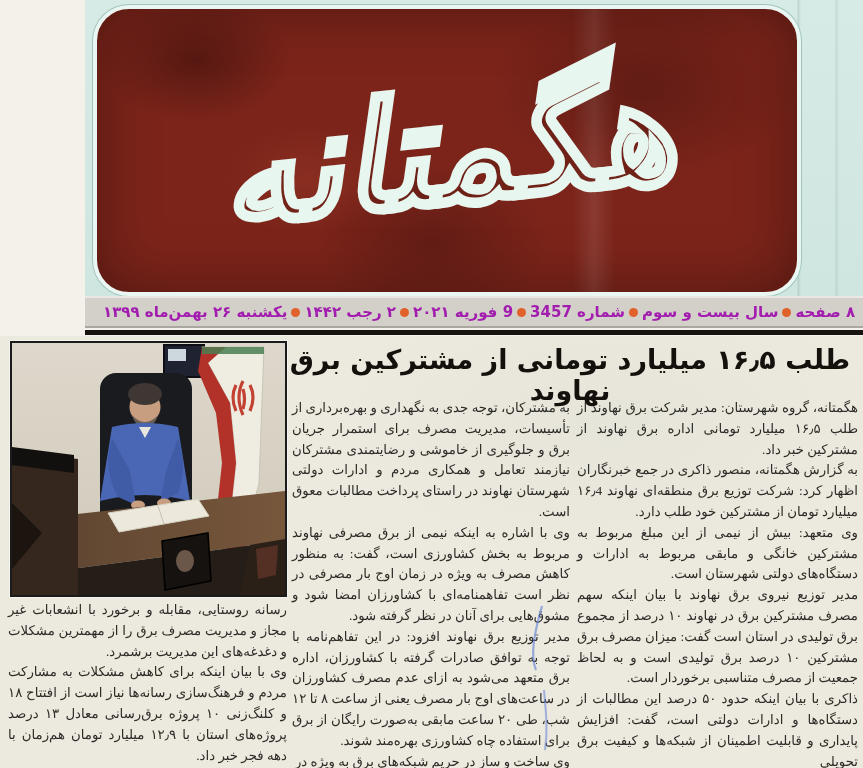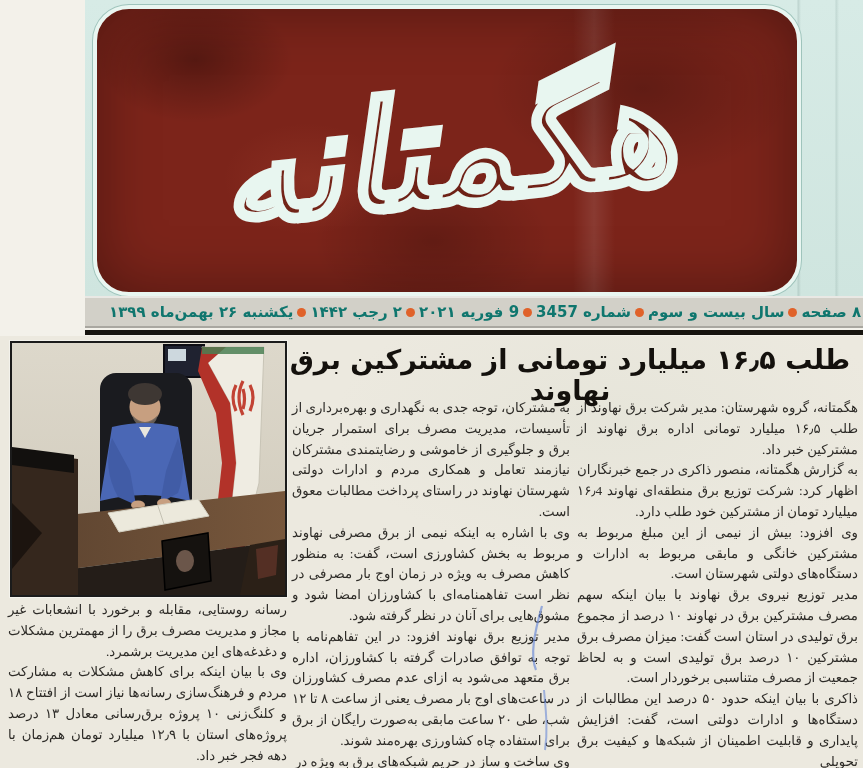--- a/index.html
+++ b/index.html
@@ -44,23 +44,23 @@
     text-shadow:0 0 3px rgba(40,5,0,.35);
     user-select:none;
   }
 
   
   .dateline{
     position:absolute;left:85px;top:296px;width:778px;height:32px;
     background:#d2d0c8;
     box-shadow:inset 0 2px 0 rgba(255,255,255,.5), inset 0 -2px 0 rgba(120,118,110,.45);
     display:flex;align-items:center;justify-content:space-between;
-    padding:0 24px;box-sizing:border-box;
+    padding:0 18px;box-sizing:border-box;
     direction:ltr;
-    font-size:15px;font-weight:bold;color:#0f766e;
+    font-size:15px;font-weight:bold;color:#a21caf;
     white-space:nowrap;
   }
   .dl-item{direction:rtl;unicode-bidi:isolate;}
   .dot{width:9px;height:9px;border-radius:50%;background:#e0622a;flex:0 0 auto;margin:0 4px;}
 
   .heavy-rule{
     position:absolute;left:85px;top:330px;width:778px;height:5px;background:#17140f;
   }
 
   
@@ -193,21 +193,21 @@
         <g>
           <polygon points="238,202 273,196 273,252 228,252" fill="#2b2017"></polygon>
           <polygon points="244,206 266,202 264,232 246,236" fill="#5f3328" opacity=".8"></polygon>
         </g>
       </svg>
     </div>
 
     <div class="col col-right">
       <p>هگمتانه، گروه شهرستان: مدیر شرکت برق نهاوند از طلب ۱۶٫۵ میلیارد تومانی اداره برق نهاوند از مشترکین خبر داد.</p>
       <p>به گزارش هگمتانه، منصور ذاکری در جمع خبرنگاران اظهار کرد: شرکت توزیع برق منطقه‌ای نهاوند ۱۶٫4 میلیارد تومان از مشترکین خود طلب دارد.</p>
-      <p>وی افزود: بیش از نیمی از این مبلغ مربوط به مشترکین خانگی و مابقی مربوط به ادارات و دستگاه‌های دولتی شهرستان است.</p>
+      <p>وی متعهد: بیش از نیمی از این مبلغ مربوط به مشترکین خانگی و مابقی مربوط به ادارات و دستگاه‌های دولتی شهرستان است.</p>
       <p>مدیر توزیع نیروی برق نهاوند با بیان اینکه سهم مصرف مشترکین برق در نهاوند ۱۰ درصد از مجموع برق تولیدی در استان است گفت: میزان مصرف برق مشترکین ۱۰ درصد برق تولیدی است و به لحاظ جمعیت از مصرف متناسبی برخوردار است.</p>
       <p>ذاکری با بیان اینکه حدود ۵۰ درصد این مطالبات از دستگاه‌ها و ادارات دولتی است، گفت: افزایش پایداری و قابلیت اطمینان از شبکه‌ها و کیفیت برق تحویلی</p>
     </div>
 
     <div class="col col-mid">
       <p>به مشترکان، توجه جدی به نگهداری و بهره‌برداری از تأسیسات، مدیریت مصرف برای استمرار جریان برق و جلوگیری از خاموشی و رضایتمندی مشترکان نیازمند تعامل و همکاری مردم و ادارات دولتی شهرستان نهاوند در راستای پرداخت مطالبات معوق است.</p>
       <p>وی با اشاره به اینکه نیمی از برق مصرفی نهاوند مربوط به بخش کشاورزی است، گفت: به منظور کاهش مصرف به ویژه در زمان اوج بار مصرفی در نظر است تفاهمنامه‌ای با کشاورزان امضا شود و مشوق‌هایی برای آنان در نظر گرفته شود.</p>
       <p>مدیر توزیع برق نهاوند افزود: در این تفاهم‌نامه با توجه به توافق صادرات گرفته با کشاورزان، اداره برق متعهد می‌شود به ازای عدم مصرف کشاورزان در ساعت‌های اوج بار مصرف یعنی از ساعت ۸ تا ۱۲ شب، طی ۲۰ ساعت مابقی به‌صورت رایگان از برق برای استفاده چاه کشاورزی بهره‌مند شوند.</p>
       <p>وی ساخت و ساز در حریم شبکه‌های برق به ویژه در</p>
     </div>

